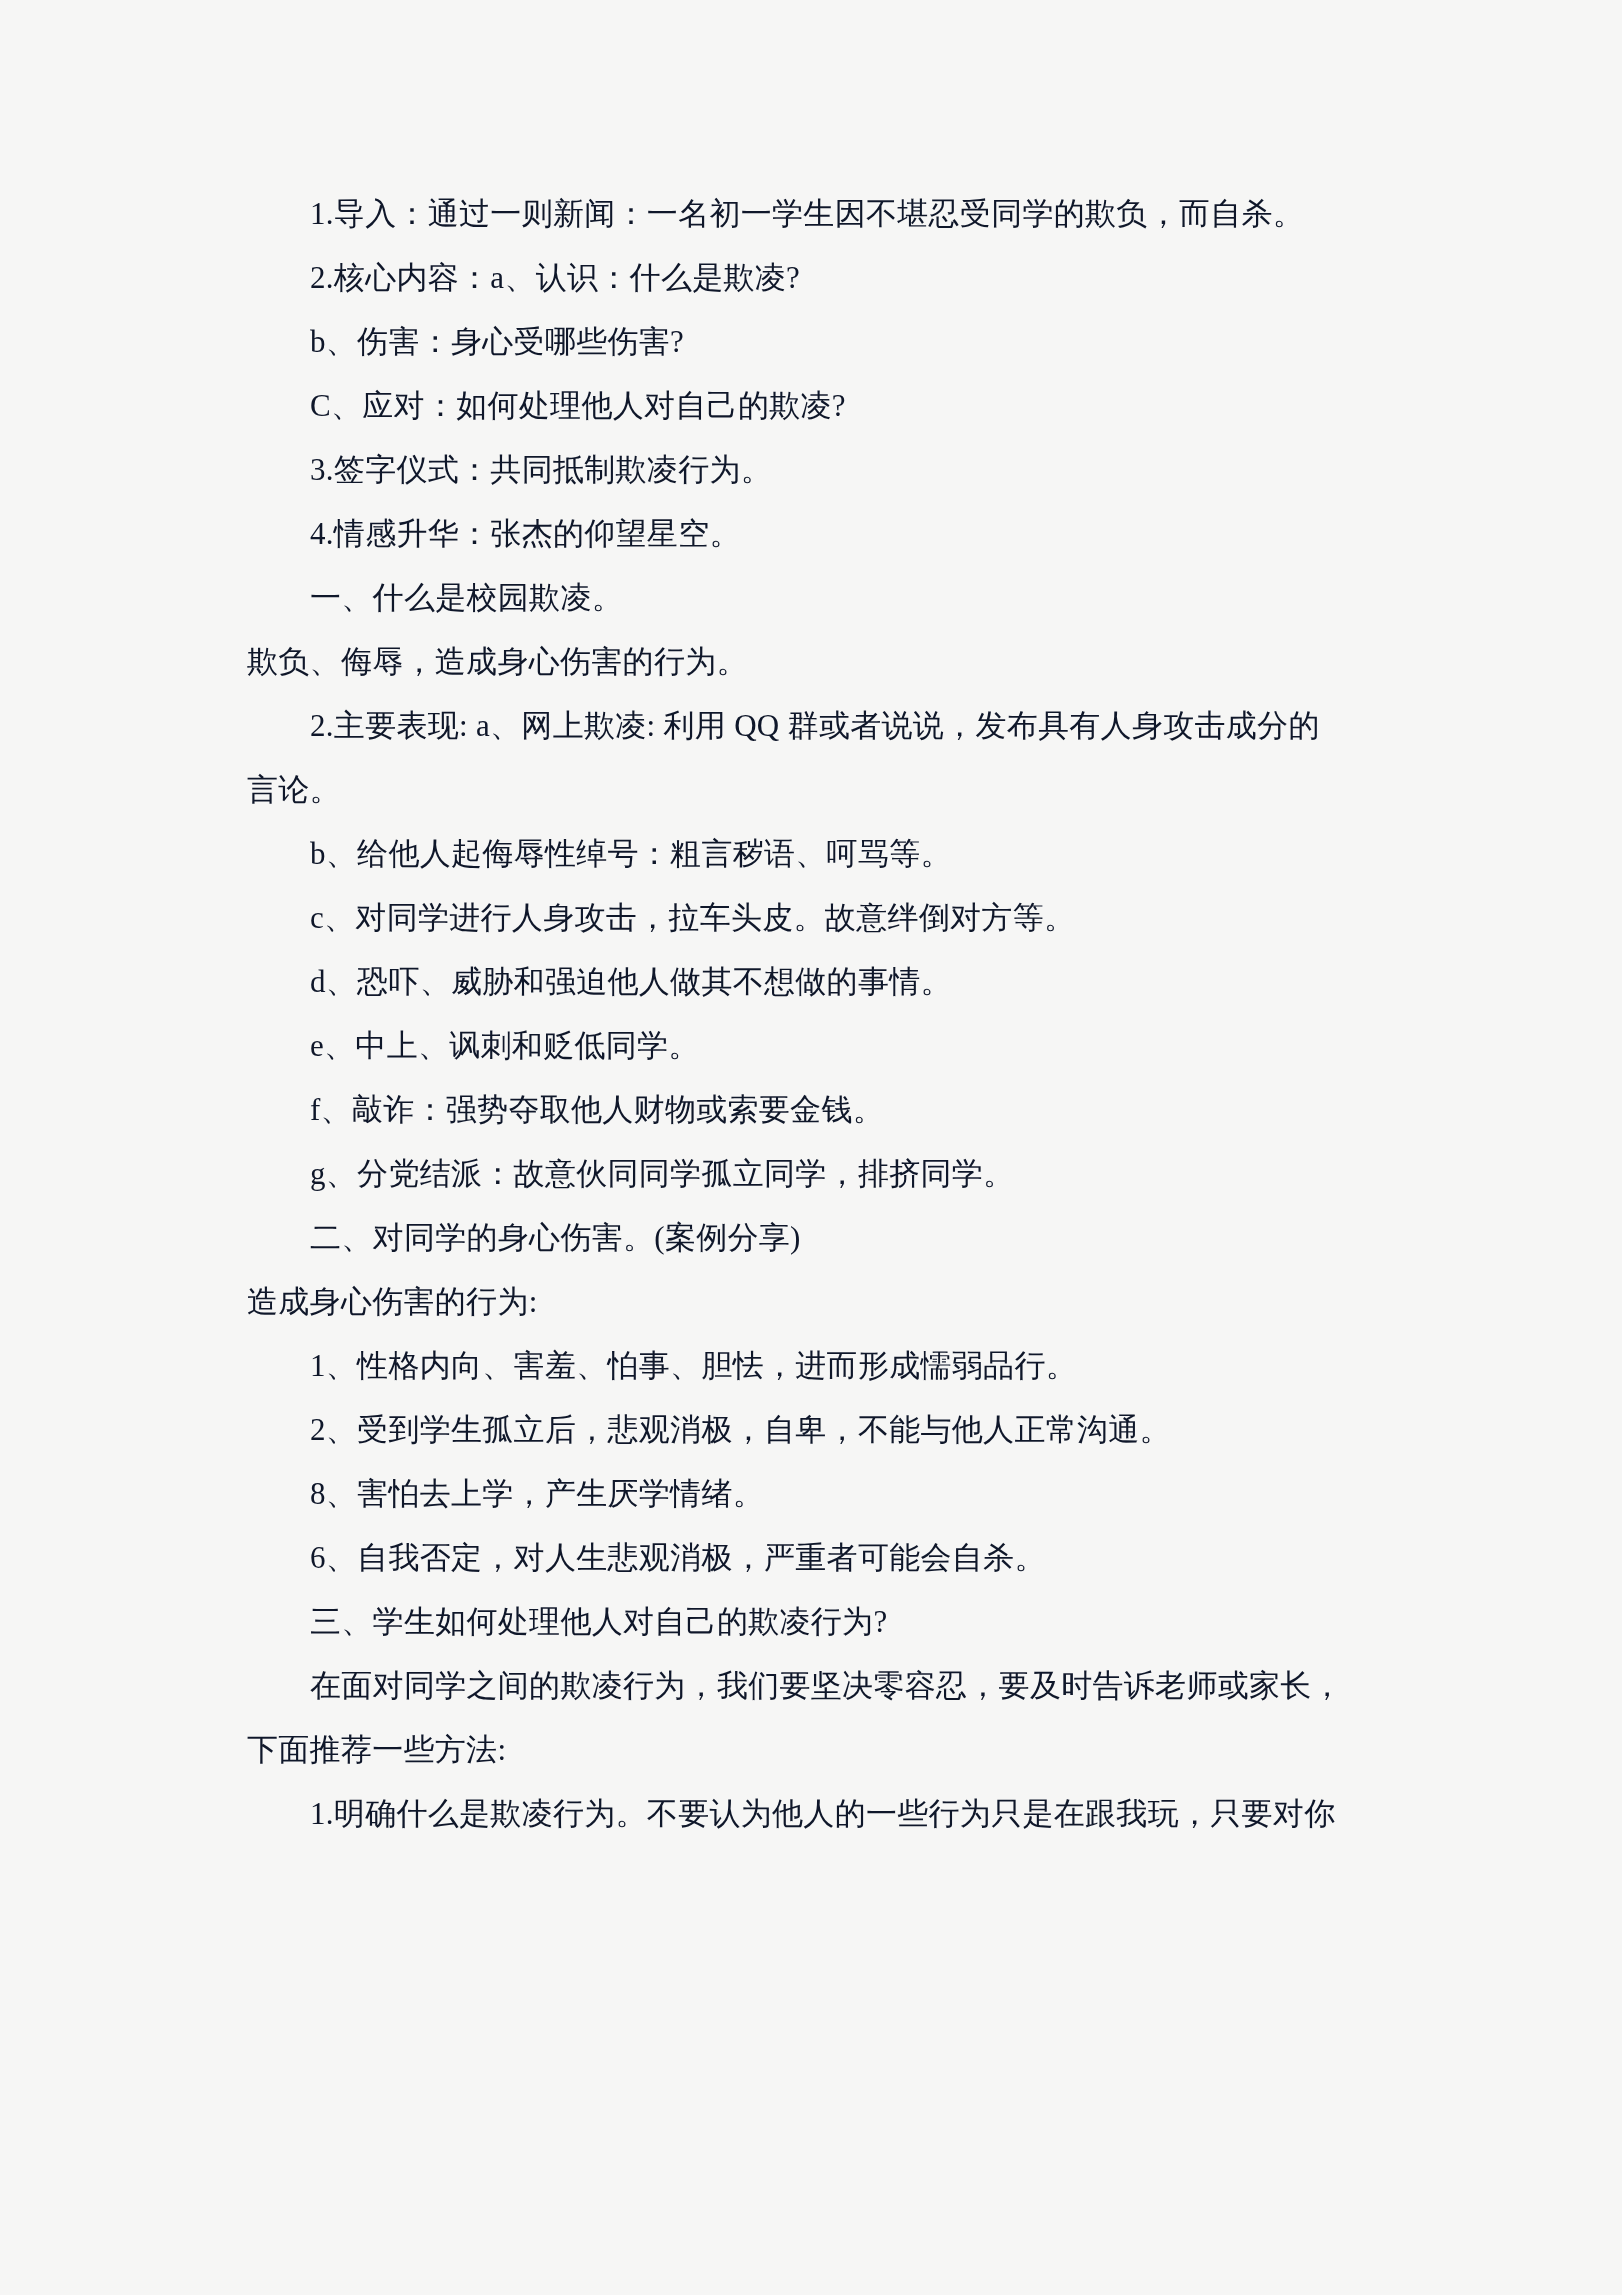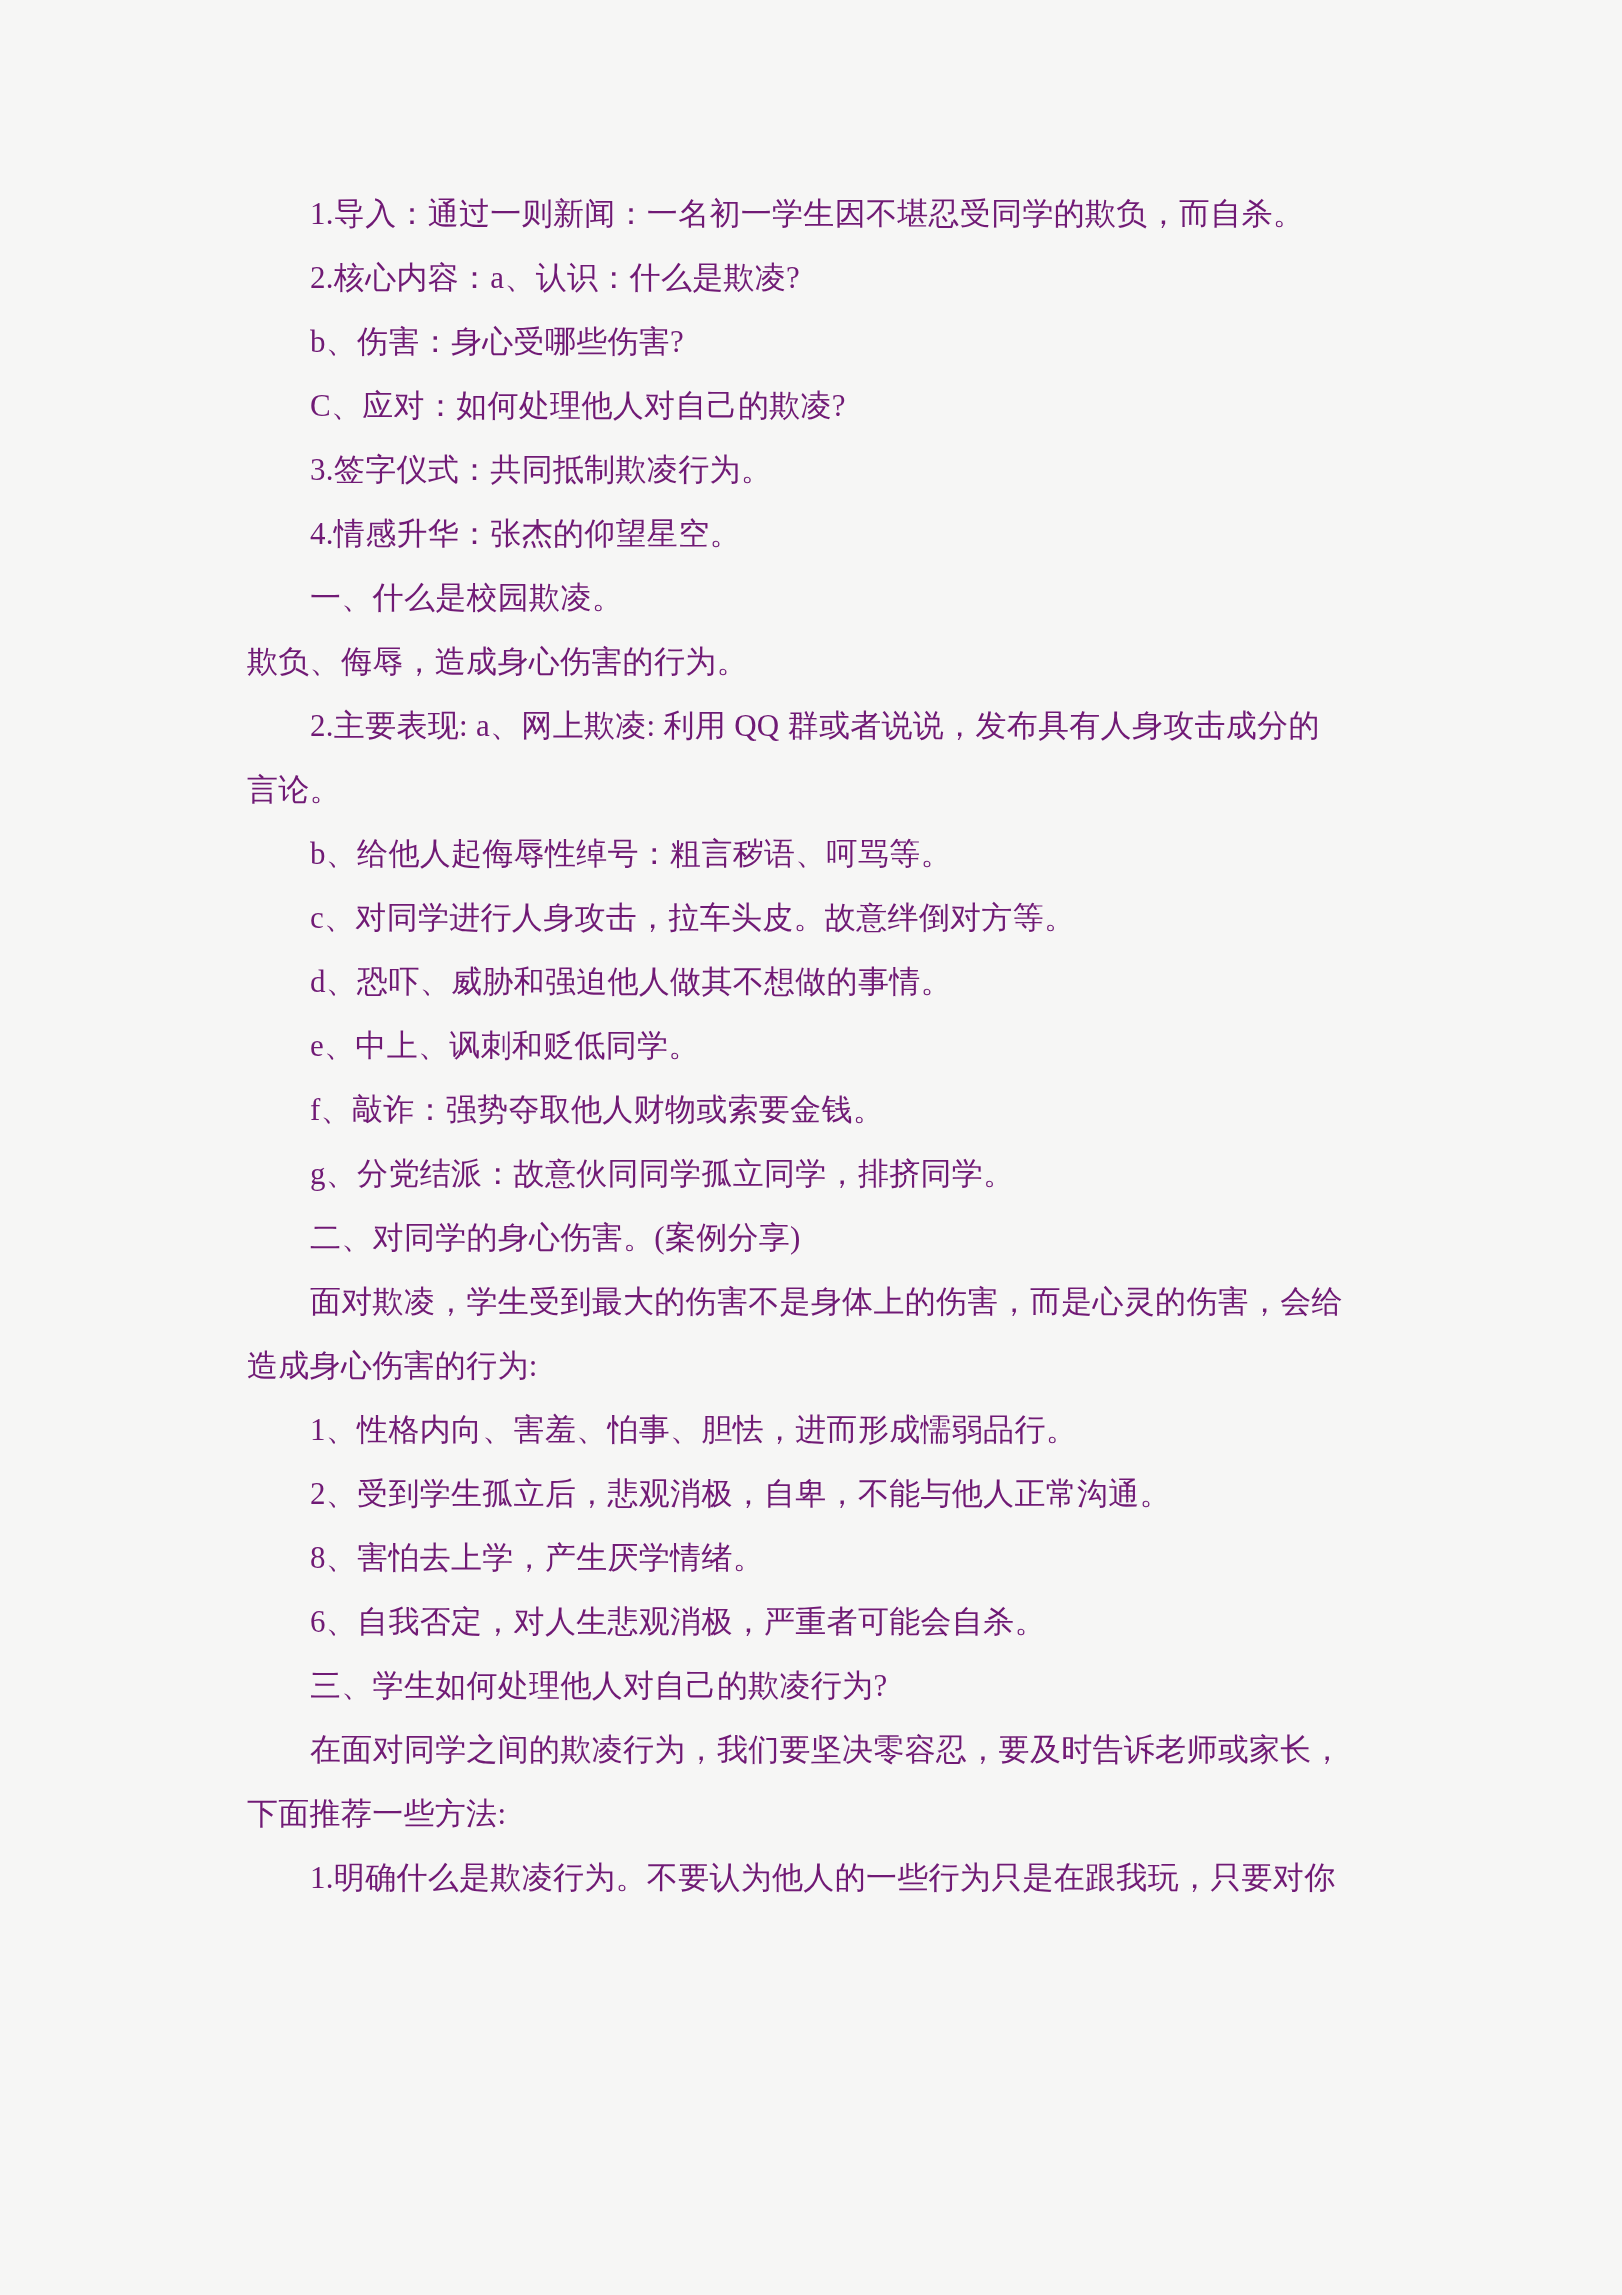--- a/index.html
+++ b/index.html
@@ -21,21 +21,21 @@
     left: 247px;
     top: 182px;
     width: 1152px;
   }
   .line {
     font-size: 31px;
     line-height: 64px;
     height: 64px;
     white-space: nowrap;
     letter-spacing: 0.3px;
-    color: #701a75;
+    color: #0f172a;
   }
   .ind {
     padding-left: 63px; 
   }
 </style>
 </head>
 <body>
 
 <div class="page">
   <div class="doc-body">
@@ -49,21 +49,20 @@
     <div class="line">欺负、侮辱，造成身心伤害的行为。</div>
     <div class="line ind">2.主要表现: a、网上欺凌: 利用 QQ 群或者说说，发布具有人身攻击成分的</div>
     <div class="line">言论。</div>
     <div class="line ind">b、给他人起侮辱性绰号：粗言秽语、呵骂等。</div>
     <div class="line ind">c、对同学进行人身攻击，拉车头皮。故意绊倒对方等。</div>
     <div class="line ind">d、恐吓、威胁和强迫他人做其不想做的事情。</div>
     <div class="line ind">e、中上、讽刺和贬低同学。</div>
     <div class="line ind">f、敲诈：强势夺取他人财物或索要金钱。</div>
     <div class="line ind">g、分党结派：故意伙同同学孤立同学，排挤同学。</div>
     <div class="line ind">二、对同学的身心伤害。(案例分享)</div>
-    <div class="line ind">面对欺凌，学生受到最大的伤害不是身体上的伤害，而是心灵的伤害，会给</div>
     <div class="line">造成身心伤害的行为:</div>
     <div class="line ind">1、性格内向、害羞、怕事、胆怯，进而形成懦弱品行。</div>
     <div class="line ind">2、受到学生孤立后，悲观消极，自卑，不能与他人正常沟通。</div>
     <div class="line ind">8、害怕去上学，产生厌学情绪。</div>
     <div class="line ind">6、自我否定，对人生悲观消极，严重者可能会自杀。</div>
     <div class="line ind">三、学生如何处理他人对自己的欺凌行为?</div>
     <div class="line ind">在面对同学之间的欺凌行为，我们要坚决零容忍，要及时告诉老师或家长，</div>
     <div class="line">下面推荐一些方法:</div>
     <div class="line ind">1.明确什么是欺凌行为。不要认为他人的一些行为只是在跟我玩，只要对你</div>
   </div>

